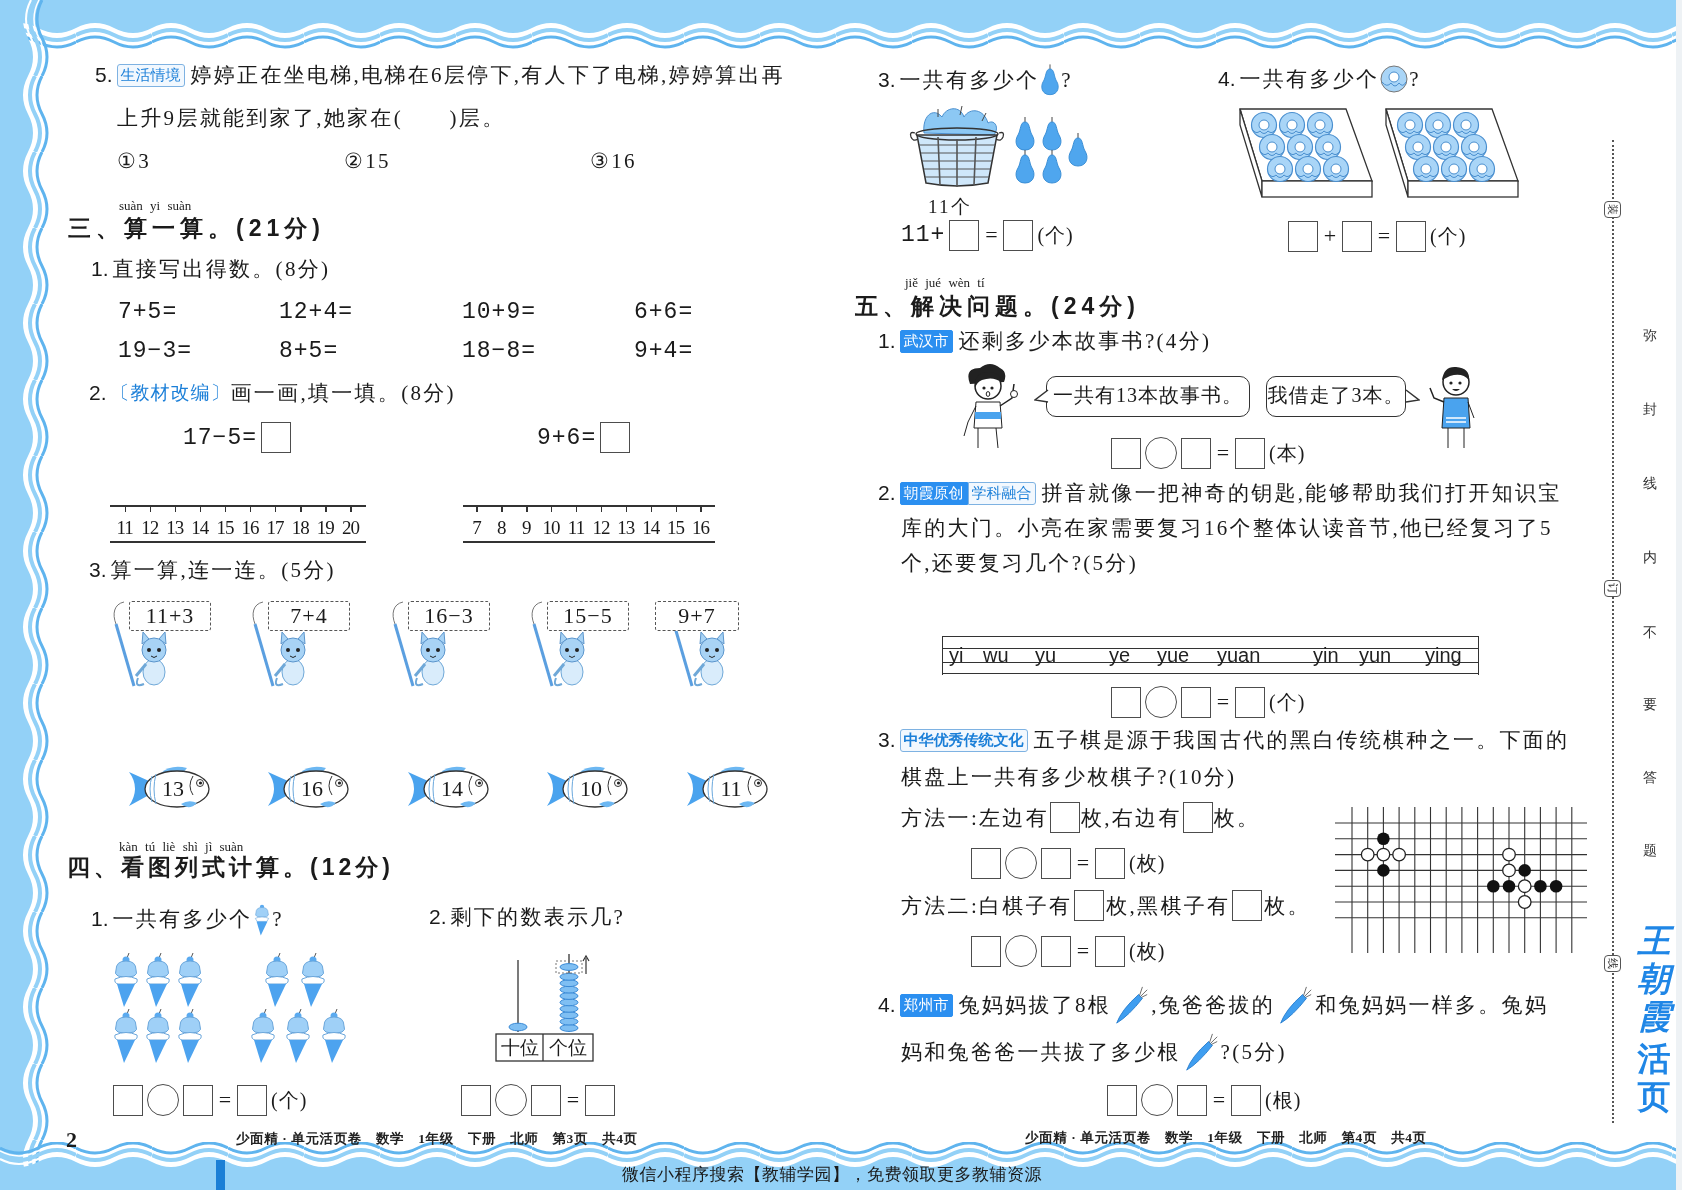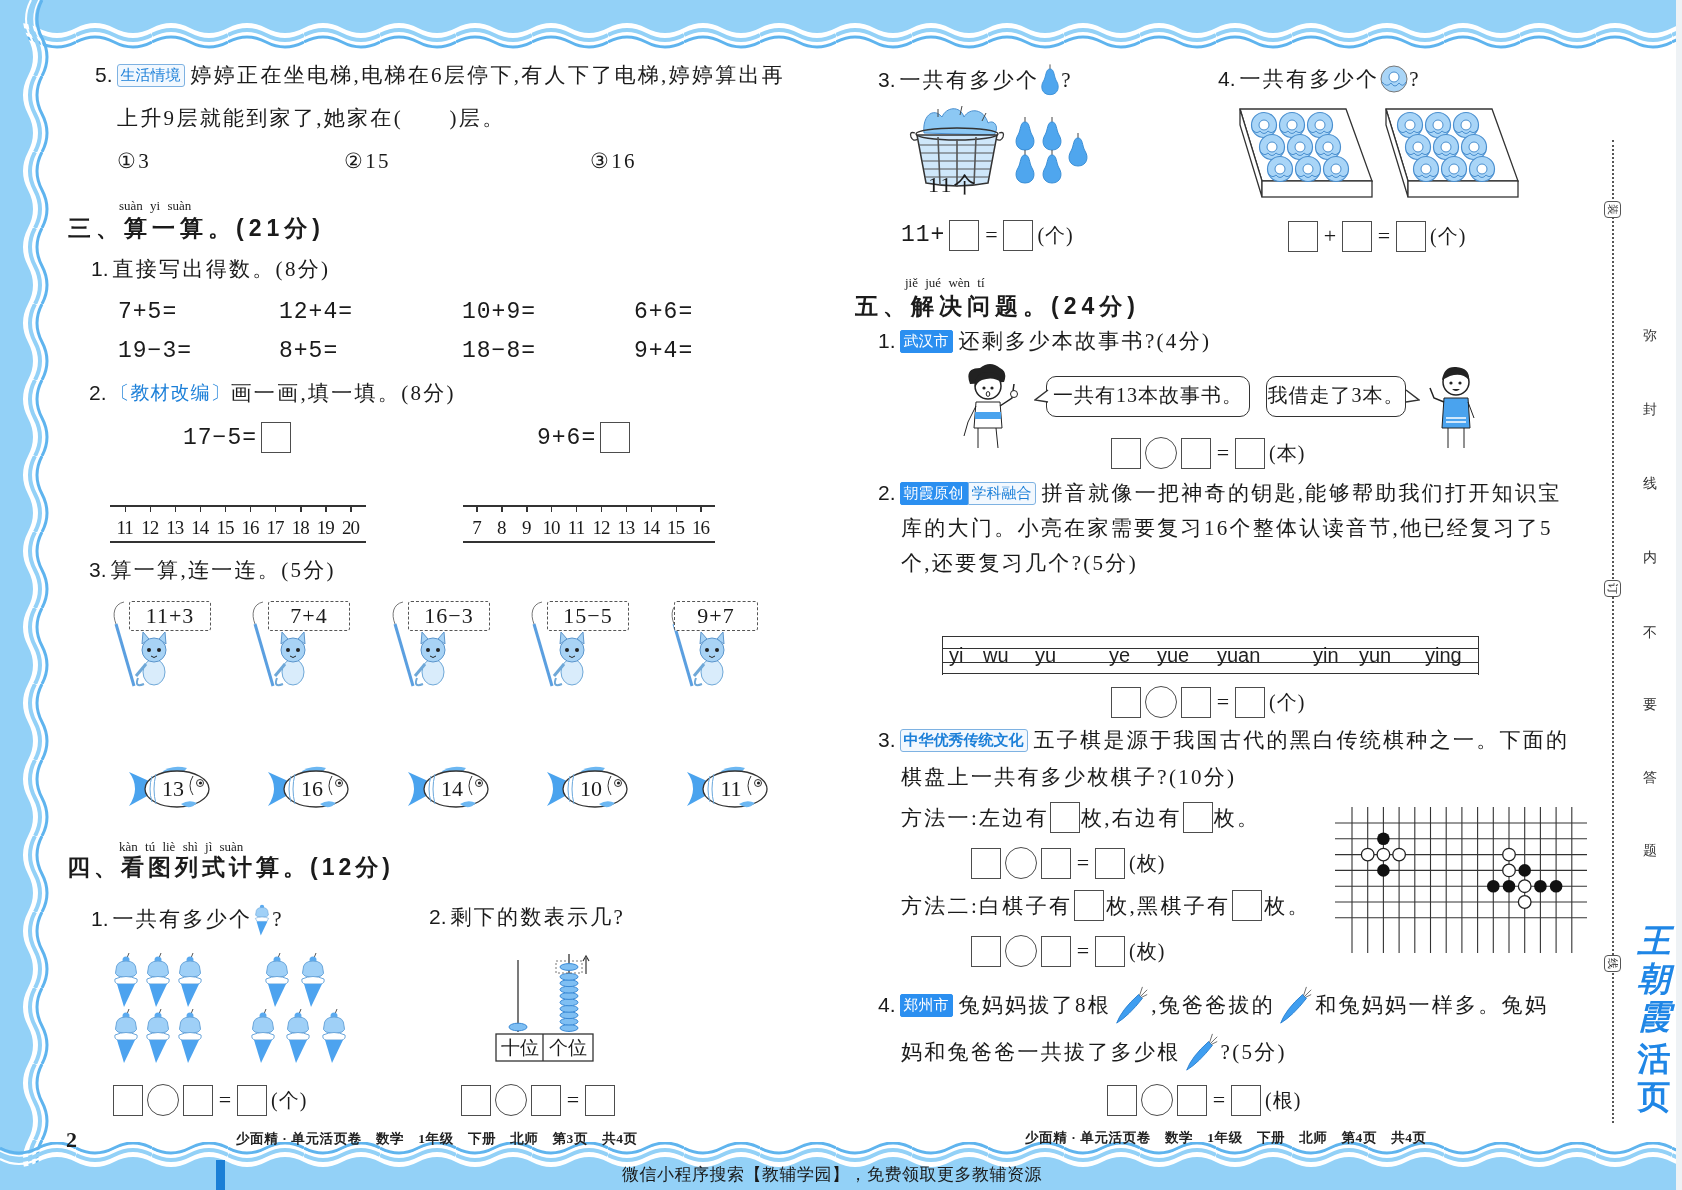--- a/index.html
+++ b/index.html
@@ -218,21 +218,21 @@
     <line x1="6" y1="26" x2="24" y2="88" stroke="#5b9fe0" stroke-width="3"></line>
     <ellipse cx="44" cy="74" rx="11" ry="13" fill="#d9ecfb" stroke="#6fa8d8"></ellipse>
     <path d="M32,46 L33,34 L39,41 Z M56,46 L55,34 L49,41 Z" fill="#a8d3f5" stroke="#5b95cc"></path>
     <circle cx="44" cy="52" r="12" fill="#a8d3f5" stroke="#5b95cc"></circle>
     <circle cx="39" cy="52" r="2" fill="#222"></circle>
       <circle cx="49" cy="52" r="2" fill="#222"></circle>
     <path d="M41,58 Q44,61 47,58" stroke="#222" fill="none"></path>
     <path d="M34,86 Q24,90 28,80" stroke="#6fa8d8" fill="none" stroke-width="2"></path>
     <path d="M36,66 L26,78" stroke="#6fa8d8" stroke-width="3"></path>
   </svg>
-  <div class="a catbub" style="left:674px;top:601px;width:84px;height:30px">9+7</div>
+  <div class="a catbub" style="left:655px;top:601px;width:84px;height:30px">9+7</div>
 
   <div class="a" style="left:127px;top:764px;width:88px;height:48px">
     <svg width="88" height="48" viewBox="0 0 88 48">
       <path d="M2,8 Q14,24 2,42 L22,31 L22,17 Z" fill="#4aa3ee"></path>
       <path d="M34,9 Q44,0 60,4 L54,11 Z" fill="#6cb7f2"></path>
       <ellipse cx="50" cy="25" rx="32" ry="18" fill="#fff" stroke="#333" stroke-width="1.3"></ellipse>
       <path d="M25,12 Q21,25 25,38 M29,10 Q25,25 29,40" stroke="#6aa8dd" fill="none"></path>
       <path d="M66,12 Q60,22 66,31" stroke="#333" fill="none"></path>
       <circle cx="73" cy="19" r="3.5" fill="#fff" stroke="#333"></circle>
         <circle cx="73.5" cy="19" r="1.6" fill="#222"></circle>
@@ -414,21 +414,21 @@
           <line x1="12" y1="0" x2="12" y2="6" stroke="#444"></line>
           <path d="M12,5 C7,5 8,13 5,18 C1,24 3,33 12,33 C21,33 23,24 19,18 C16,13 17,5 12,5 Z" fill="#4fa6ee" stroke="#3b8fd6"></path>
         </g>
       </defs>
     <use href="#pear" x="3" y="2"></use>
       <use href="#pear" x="30" y="2"></use>
       <use href="#pear" x="56" y="18"></use>
     <use href="#pear" x="3" y="35"></use>
       <use href="#pear" x="30" y="35"></use>
   </svg>
-  <div class="a t" style="left:928px;top:172px;font-size:22px">11个</div>
+  <div class="a t" style="left:928px;top:194px;font-size:19px">11个</div>
   <div class="a eqrow" style="left:901px;top:219px">
     <span class="eq">11+</span>
     <span class="box"></span>
     <span class="op">=</span>
     <span class="box"></span>
     <span class="unit">(个)</span>
   </div>
 
   <svg class="a" style="left:1238px;top:105px" width="292" height="96" viewBox="0 0 292 96">
     <defs>

